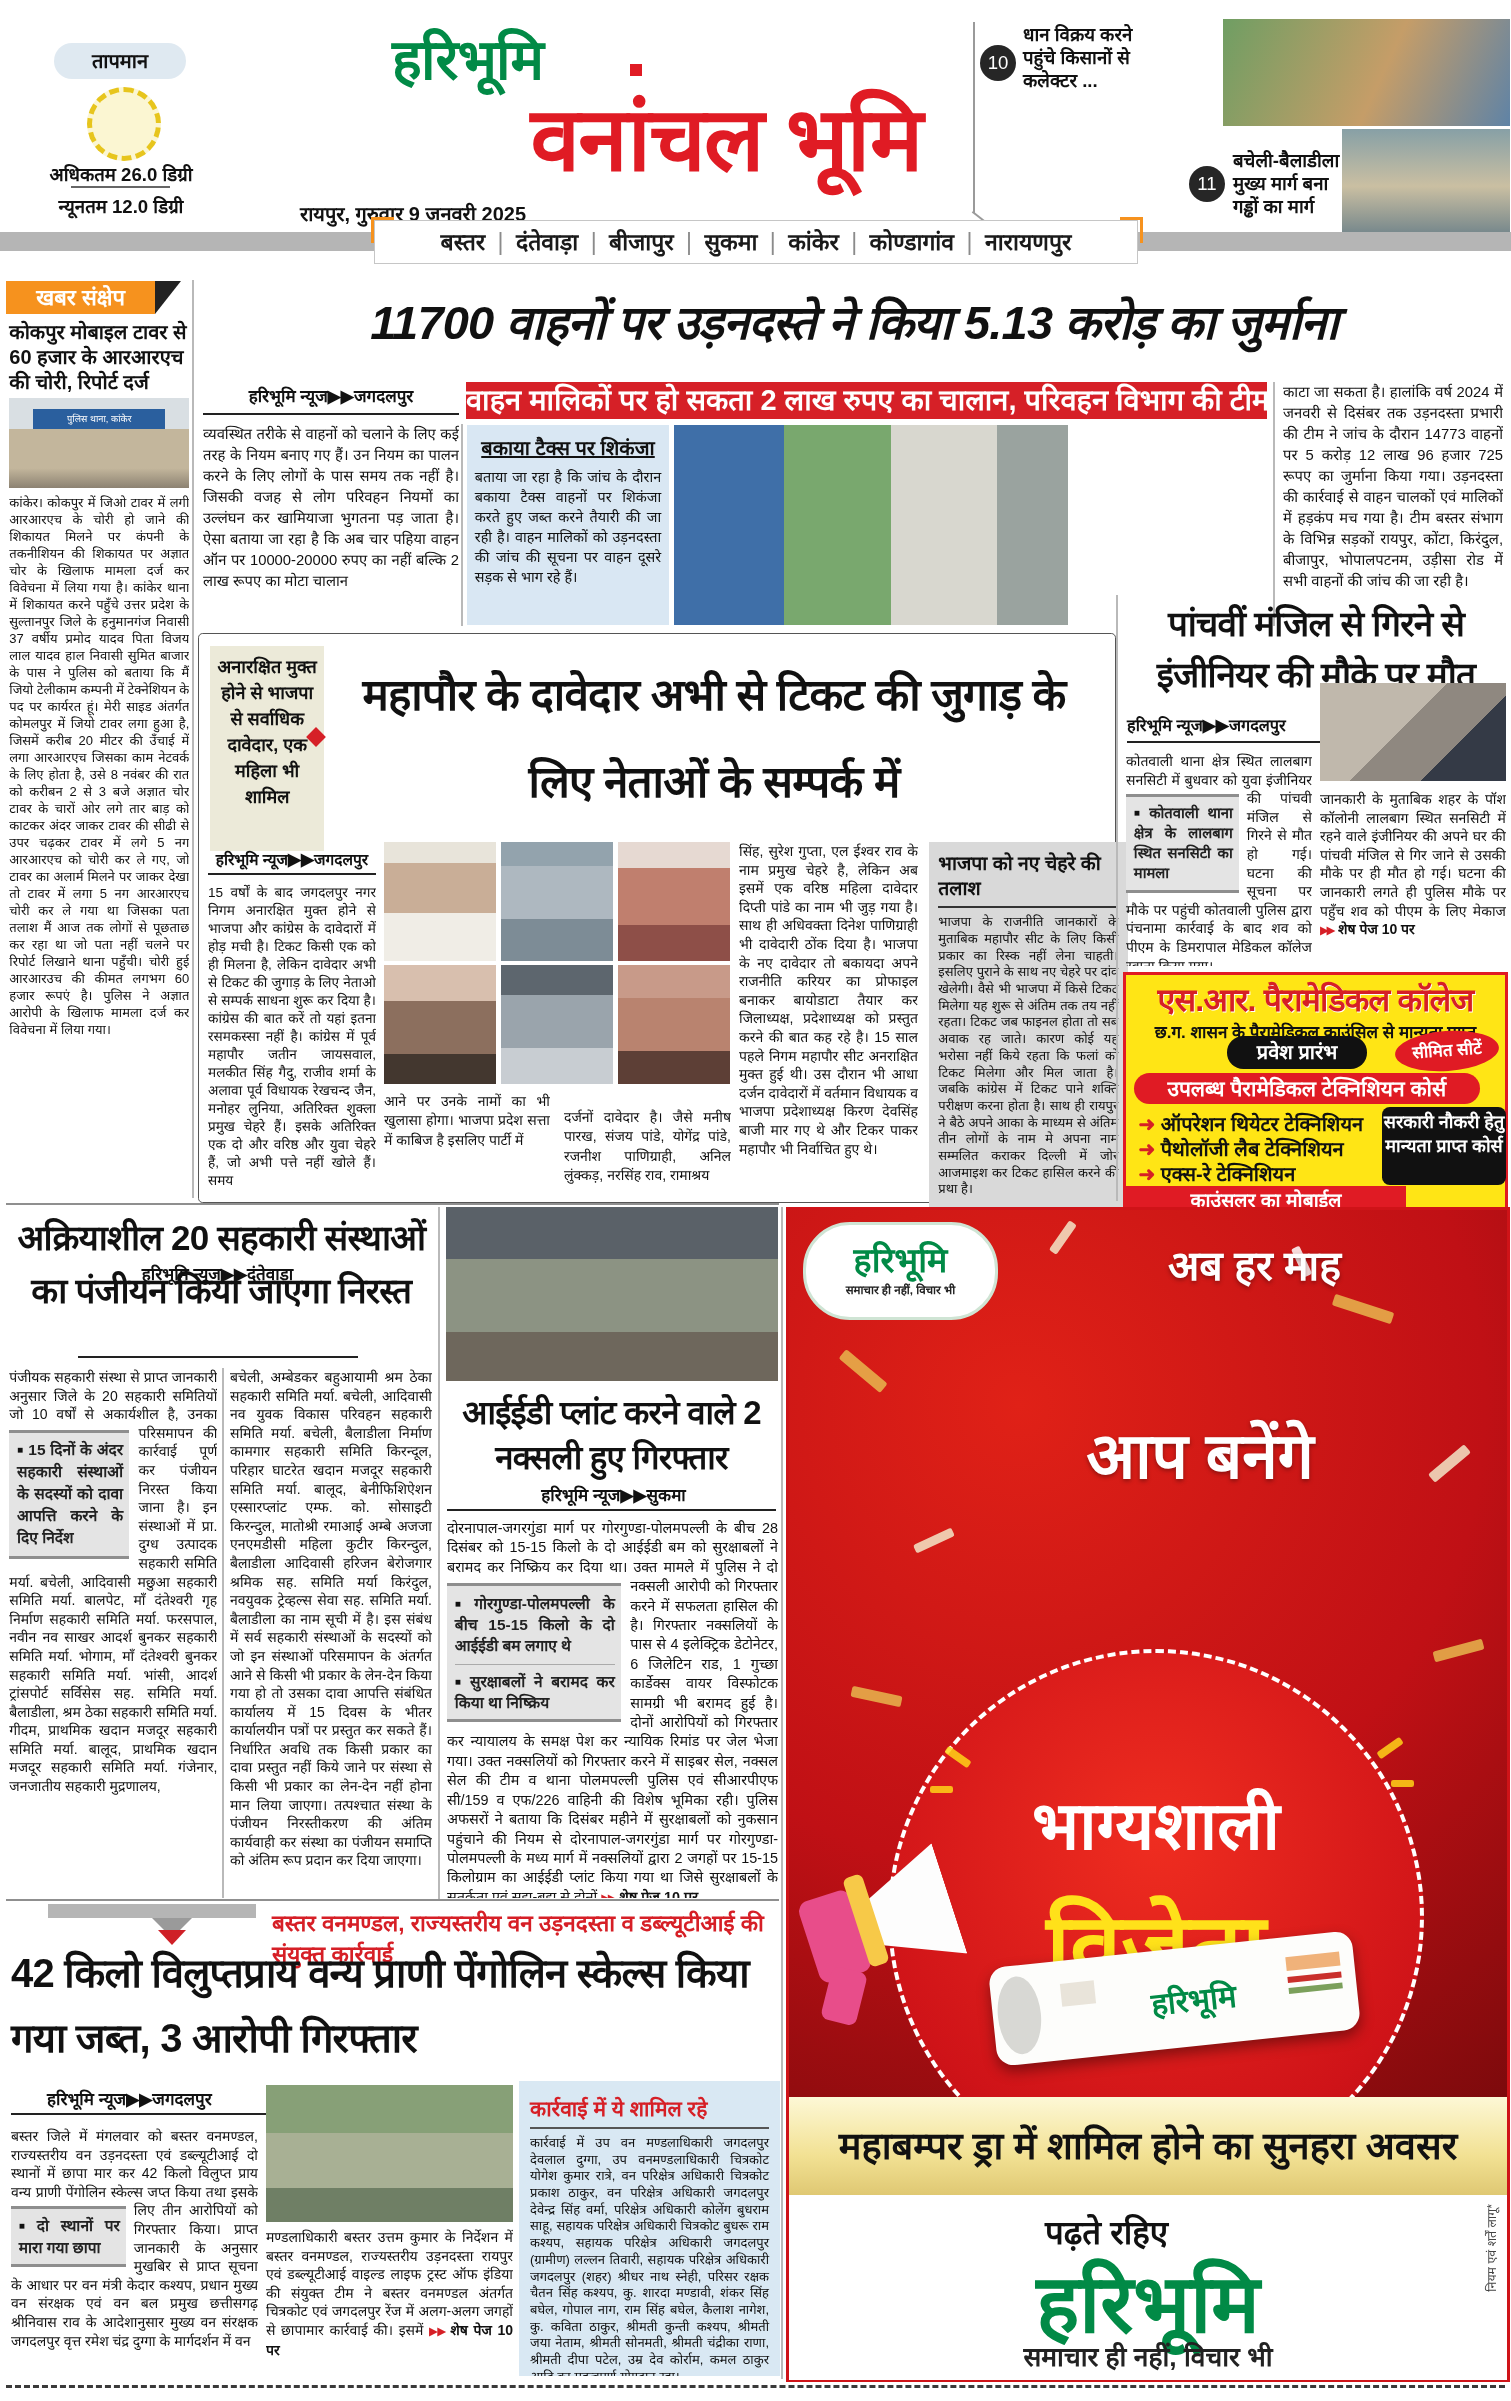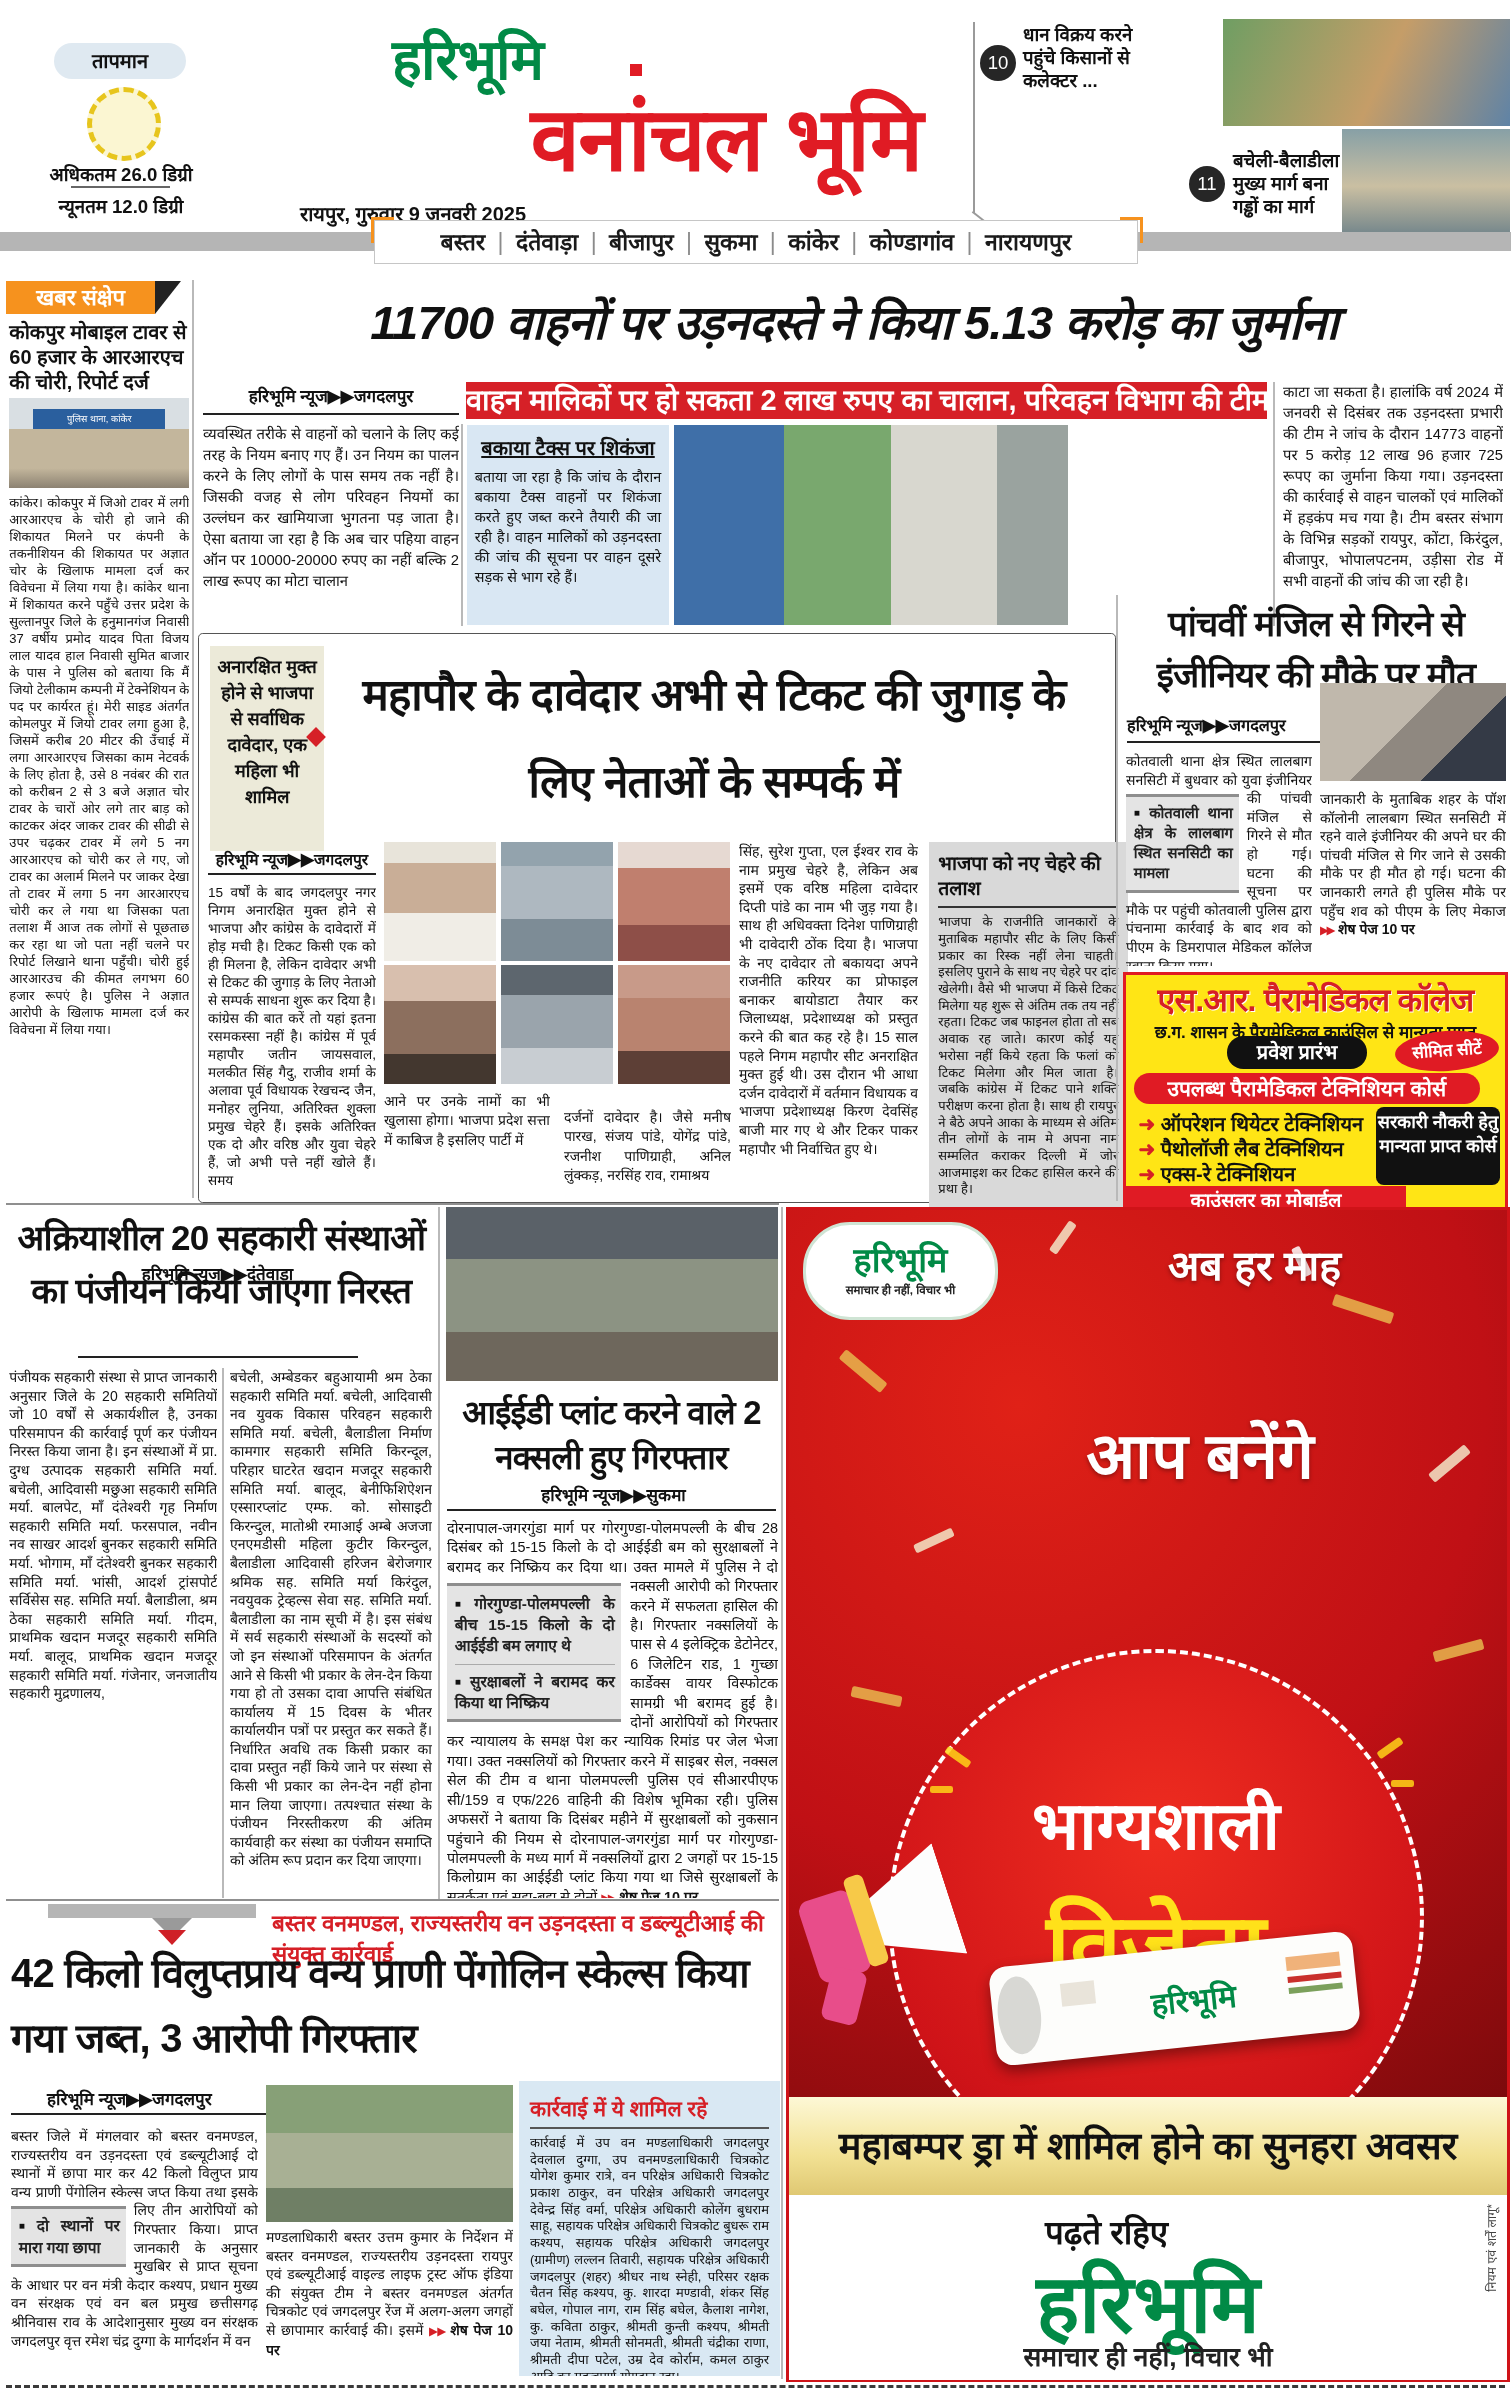--- a/index.html
+++ b/index.html
@@ -146,36 +146,37 @@
 
   <div class="a" style="left:1123px;top:972px;width:385px;height:245px;background:#ffe515;border:3.1px solid #e01b24;box-sizing:border-box;">
     <div class="xb c red" style="margin-top:1.6px;font-size:32px;letter-spacing:-0.8px;text-shadow:0.8px 0.8px 0 #fff;">एस.आर. पैरामेडिकल कॉलेज</div>
     <div class="b c" style="font-size:17px;">छ.ग. शासन के पैरामेडिकल काउंसिल से मान्यता प्राप्त</div>
     <div class="a" style="left:101px;top:61px;width:140px;height:33px;background:#111;border-radius:16.3px;color:#fff;font-weight:800;font-size:20px;line-height:33px;text-align:center;">प्रवेश प्रारंभ</div>
     <div class="a" style="left:269px;top:56px;width:104px;height:40px;background:#e01b24;border-radius:50%;color:#fff;font-weight:800;font-size:17px;line-height:40px;text-align:center;transform:rotate(-4deg);">सीमित सीटें</div>
     <div class="a" style="left:7.8px;top:98px;width:346px;height:31px;background:#e01b24;border-radius:15.5px;color:#fff;font-weight:800;font-size:21px;line-height:31px;text-align:center;">उपलब्ध पैरामेडिकल टेक्निशियन कोर्स</div>
     <div class="a b" style="left:12.4px;top:135px;font-size:20px;"><span class="red">➜</span> <span>ऑपरेशन थियेटर टेक्निशियन</span></div>
     <div class="a b" style="left:12.4px;top:160px;font-size:20px;"><span class="red">➜</span> <span>पैथोलॉजी लैब टेक्निशियन</span></div>
     <div class="a b" style="left:12.4px;top:185px;font-size:20px;"><span class="red">➜</span> <span>एक्स-रे टेक्निशियन</span></div>
-    <div class="a c" style="left:250px;top:132px;width:124px;height:75px;background:#111;border-radius:7.8px;color:#fff;font-weight:800;font-size:18px;line-height:24px;padding-top:3.1px;">सरकारी नौकरी हेतु मान्यता प्राप्त कोर्स</div>
+    <div class="a c" style="left:256px;top:132px;width:124px;height:75px;background:#111;border-radius:7.8px;color:#fff;font-weight:800;font-size:18px;line-height:24px;padding-top:3.1px;">सरकारी नौकरी हेतु मान्यता प्राप्त कोर्स</div>
     <div class="a" style="left:0;top:211px;width:280px;height:28px;background:#e01b24;color:#fff;font-weight:800;font-size:19.4px;line-height:28px;text-align:center;">काउंसलर का मोबाईल नं.-7880102604</div>
     <div class="a b c" style="left:0;top:220px;width:379px;height:18.6px;font-size:16.3px;top:220px;">
         <span class="a" style="left:0;top:20px;width:379px;">चिखली, पोस्ट-जेवरा सिरसा, धमधा रोड, जिला-दुर्ग (छ.ग.)</span>
       </div>
   </div>
 
   <div class="a hline" style="left:6.2px;top:1203px;width:773px;height:2.3px;"></div>
   <div class="a xb c" style="left:9.3px;top:1211px;width:424px;font-size:35px;line-height:53px;letter-spacing:-0.8px;">अक्रियाशील 20 सहकारी संस्थाओं का पंजीयन किया जाएगा निरस्त</div>
   <div class="a c" style="left:109px;top:1262px;width:217px;">
     <span class="byline">हरिभूमि न्यूज</span><span class="byline arr">▶▶</span><span class="byline">दंतेवाड़ा</span>
   </div>
   <div class="a byline-rule" style="left:78px;top:1356px;width:280px;"></div>
 
   <div class="a j ov" style="left:9.3px;top:1368px;width:208px;height:530px;font-size:14px;line-height:18.6px;">
     <span>पंजीयक सहकारी संस्था से प्राप्त जानकारी अनुसार जिले के 20 सहकारी समितियों जो 10 वर्षों से अकार्यशील है,</span>
+    <div class="inset" style="float:left;width:106px;margin:6.2px 9.3px 4.7px 0;font-size:15.5px;line-height:22px;"><span class="sq">■</span><span>15 दिनों के अंदर सहकारी संस्थाओं के सदस्यों को दावा आपत्ति करने के दिए निर्देश</span></div>
     <span>उनका परिसमापन की कार्रवाई पूर्ण कर पंजीयन निरस्त किया जाना है। इन संस्थाओं में प्रा. दुग्ध उत्पादक सहकारी समिति मर्या. बचेली, आदिवासी मछुआ सहकारी समिति मर्या. बालपेट, मॉं दंतेश्वरी गृह निर्माण सहकारी समिति मर्या. फरसपाल, नवीन नव साखर आदर्श बुनकर सहकारी समिति मर्या. भोगाम, मॉं दंतेश्वरी बुनकर सहकारी समिति मर्या. भांसी, आदर्श ट्रांसपोर्ट सर्विसेस सह. समिति मर्या. बैलाडीला, श्रम ठेका सहकारी समिति मर्या. गीदम, प्राथमिक खदान मजदूर सहकारी समिति मर्या. बालूद, प्राथमिक खदान मजदूर सहकारी समिति मर्या. गंजेनार, जनजातीय सहकारी मुद्रणालय,</span>
   </div>
   <div class="a vline" style="left:222px;top:1368px;height:530px;"></div>
   <div class="a j ov" style="left:230px;top:1368px;width:202px;height:530px;font-size:14px;line-height:18.6px;">बचेली, अम्बेडकर बहुआयामी श्रम ठेका सहकारी समिति मर्या. बचेली, आदिवासी नव युवक विकास परिवहन सहकारी समिति मर्या. बचेली, बैलाडीला निर्माण कामगार सहकारी समिति किरन्दूल, परिहार घाटरेत खदान मजदूर सहकारी समिति मर्या. बालूद, बेनीफिशिऐशन एस्सारप्लांट एम्फ. को. सोसाइटी किरन्दुल, मातोश्री रमाआई अम्बे अजजा एनएमडीसी महिला कुटीर किरन्दुल, बैलाडीला आदिवासी हरिजन बेरोजगार श्रमिक सह. समिति मर्या किरंदुल, नवयुवक ट्रेव्हल्स सेवा सह. समिति मर्या. बैलाडीला का नाम सूची में है। इस संबंध में सर्व सहकारी संस्थाओं के सदस्यों को जो इन संस्थाओं परिसमापन के अंतर्गत आने से किसी भी प्रकार के लेन-देन किया गया हो तो उसका दावा आपत्ति संबंधित कार्यालय में 15 दिवस के भीतर कार्यालयीन पत्रों पर प्रस्तुत कर सकते हैं। निर्धारित अवधि तक किसी प्रकार का दावा प्रस्तुत नहीं किये जाने पर संस्था से किसी भी प्रकार का लेन-देन नहीं होना मान लिया जाएगा। तत्पश्चात संस्था के पंजीयन निरस्तीकरण की अंतिम कार्यवाही कर संस्था का पंजीयन समाप्ति को अंतिम रूप प्रदान कर दिया जाएगा।</div>
 
   <div class="a vline" style="left:438px;top:1207px;height:693px;"></div>
   <div class="a photo" style="left:446px;top:1207px;width:332px;height:174px;background:linear-gradient(180deg,#5a6168 0 30%,#8c9383 30% 72%,#6e675c 72%);"></div>
   <div class="a xb c" style="left:447px;top:1390px;width:329px;font-size:33px;line-height:45px;letter-spacing:-0.8px;">आईईडी प्लांट करने वाले 2 नक्सली हुए गिरफ्तार</div>
   <div class="a c" style="left:497px;top:1483px;width:233px;">
     <span class="byline">हरिभूमि न्यूज</span><span class="byline arr">▶▶</span><span class="byline">सुकमा</span>

